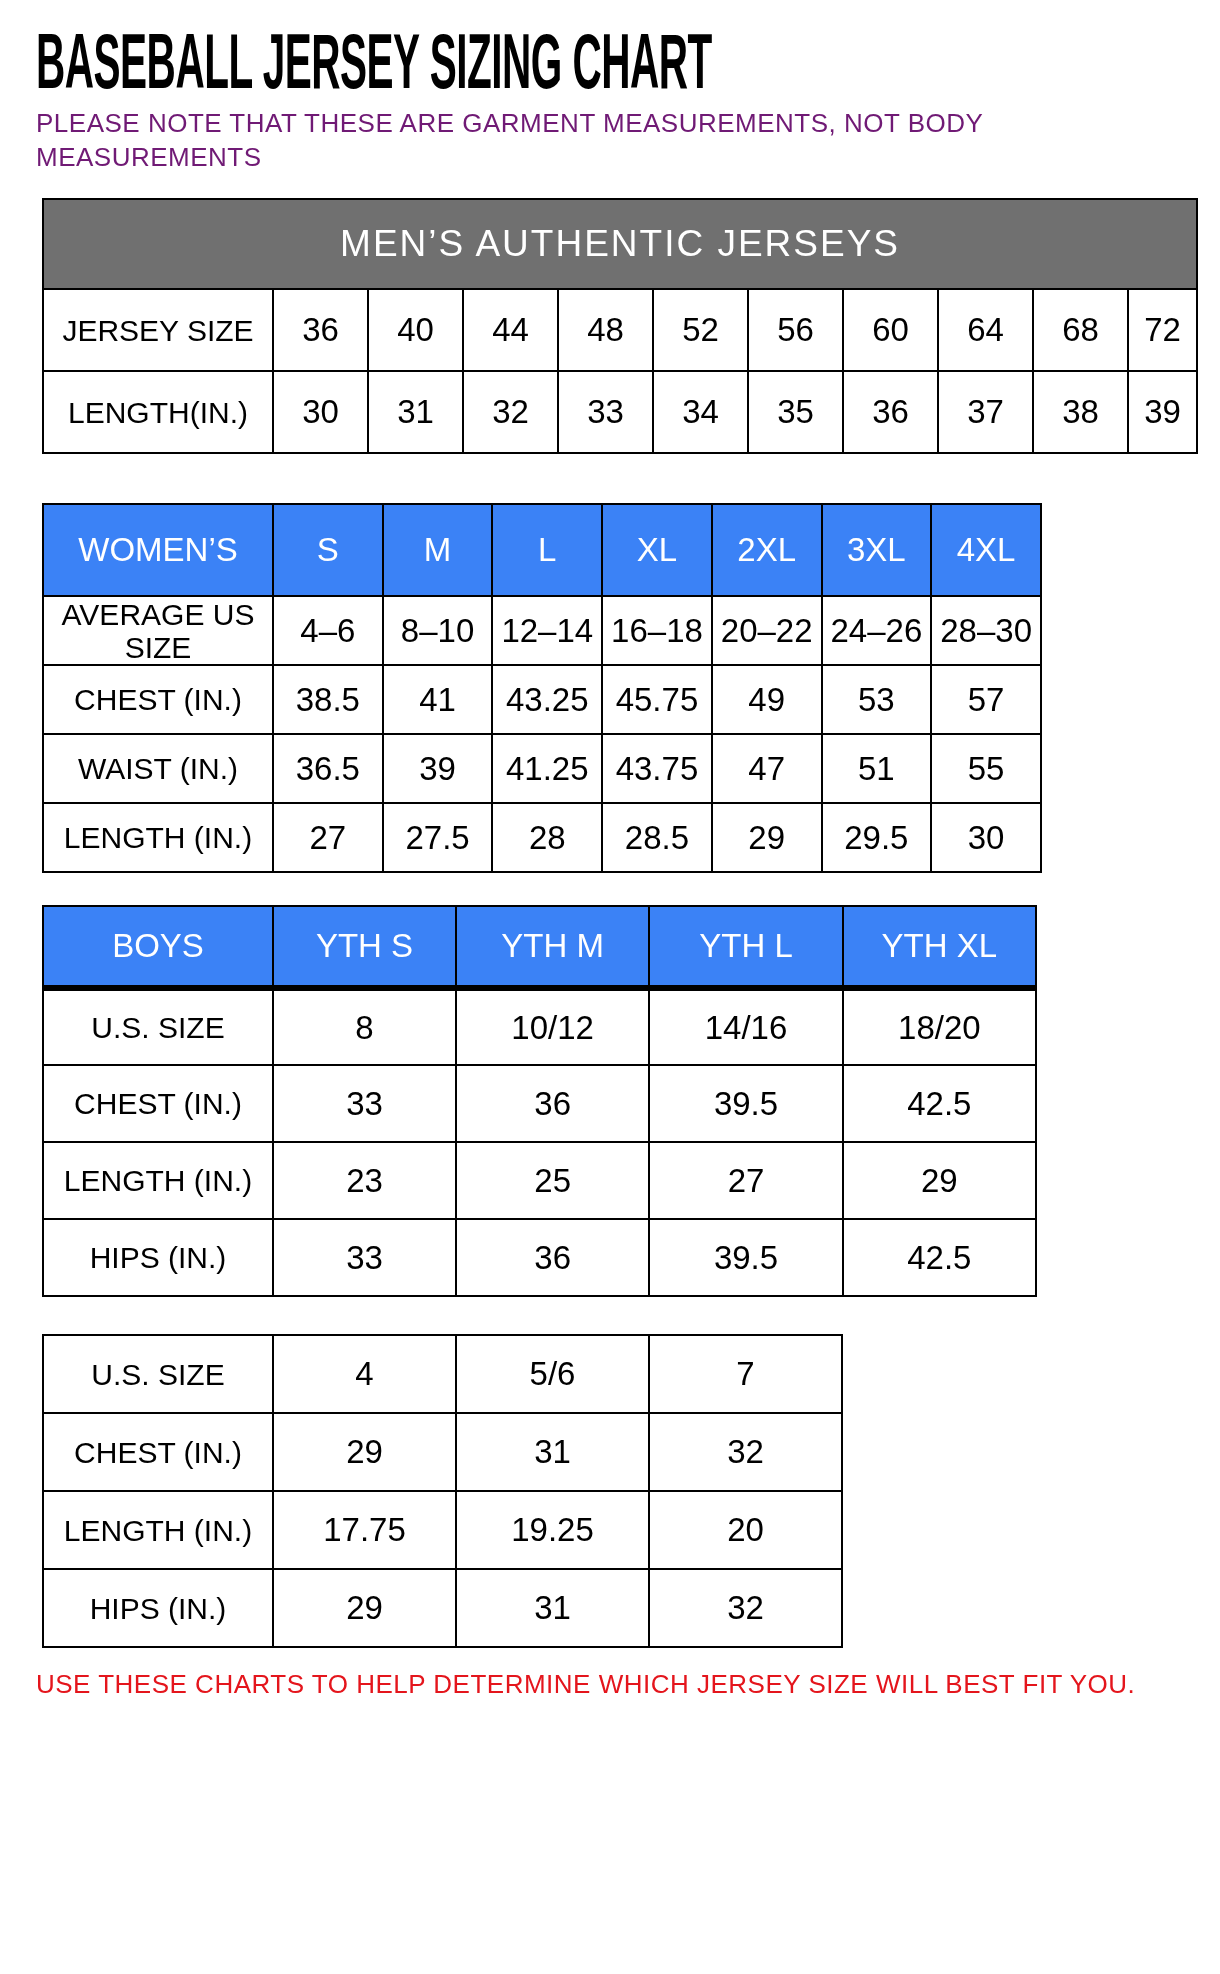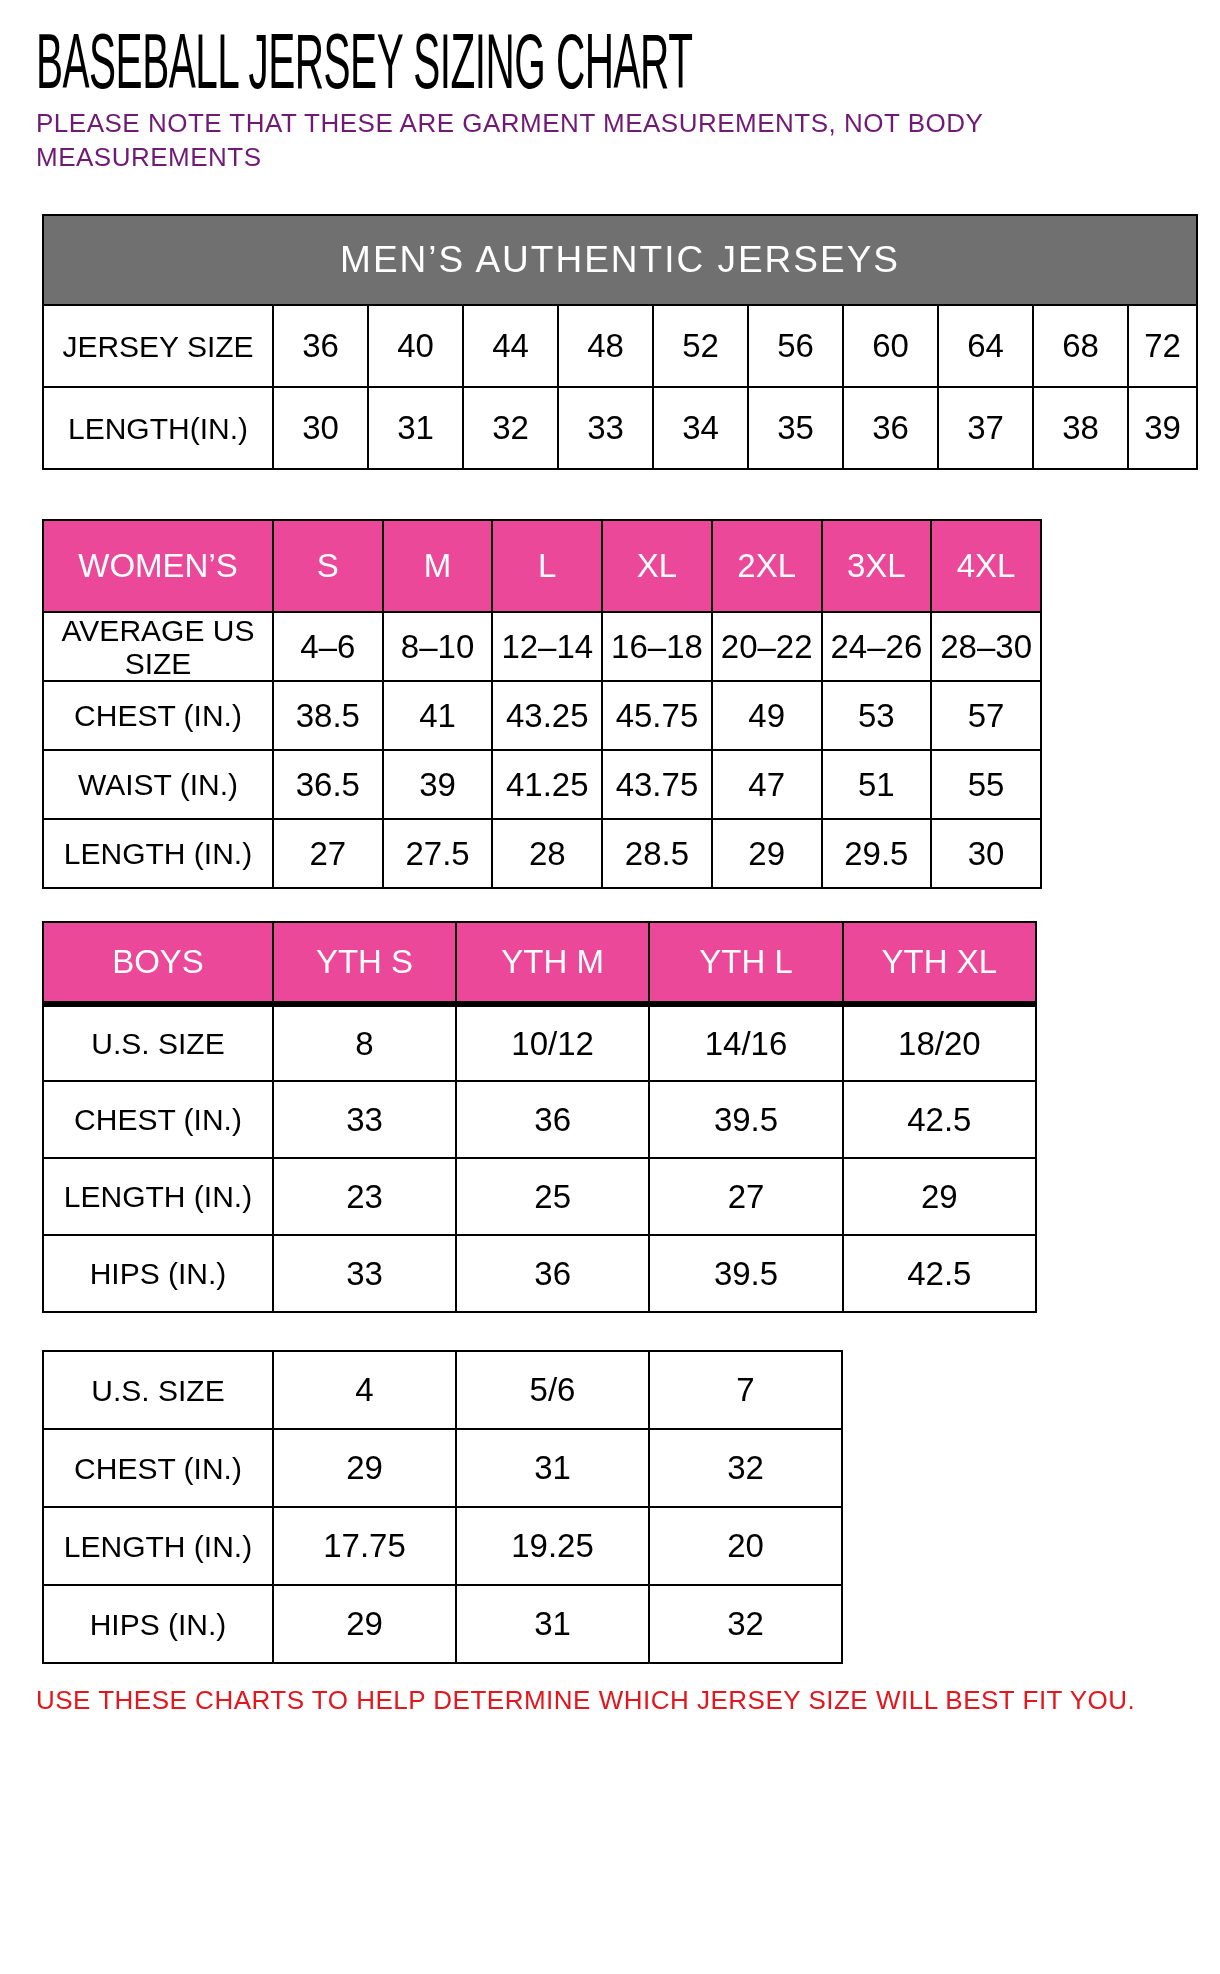--- a/index.html
+++ b/index.html
@@ -7,21 +7,21 @@
     width:1220px; height:1974px;
     font-family:"Liberation Sans", sans-serif;
     color:#000;
     overflow:hidden;
   }
   .page { padding:22px 20px 0 36px; }
 
   
   h1.title {
     margin:0 0 6px 0;
-    font-size:78px; font-weight:normal; line-height:78px;
+    font-size:78px; font-weight:bold; line-height:78px;
     white-space:nowrap;
   }
   h1.title .squeeze {
     display:inline-block;
     transform:scaleX(0.52);
     transform-origin:0 50%;
     letter-spacing:-1px;
   }
 
   
@@ -51,29 +51,29 @@
     vertical-align:middle;
     font-weight:normal;
     padding:0;
     overflow:hidden;
   }
   .banner-row th {
     background:#707070; color:#fff;
     font-size:37px; letter-spacing:2px;
     height:88px;
   }
-  tr.header-row.gray th { background:#ec4899; color:#fff; }
+  tr.header-row.gray th { background:#3b82f6; color:#fff; }
   tr.header-row th { font-size:33px; }
   tr.data-row th { font-size:30px; line-height:33px; }
   tr.data-row td { font-size:33px; }
   tr.thick th { border-bottom-width:6px; }
 
   .c-label { width:230px; }
 
-  .t-mens { width:1148px; margin-top:40px;padding-left:29px; }
+  .t-mens { width:1148px; margin-top:24px;padding-left:29px; }
   .t-mens .c-size { width:95px; }
   .t-mens .c-last { width:69px; }
   .t-mens tr.header-row { height:82px; }
   .t-mens tr.data-row { height:82px; }
 
   .t-women { width:1000px; margin-top:49px; }
   .t-women tr.header-row { height:92px; }
   .t-women tr.data-row { height:69px; }
 
   .t-boys { width:995px; margin-top:32px; }

